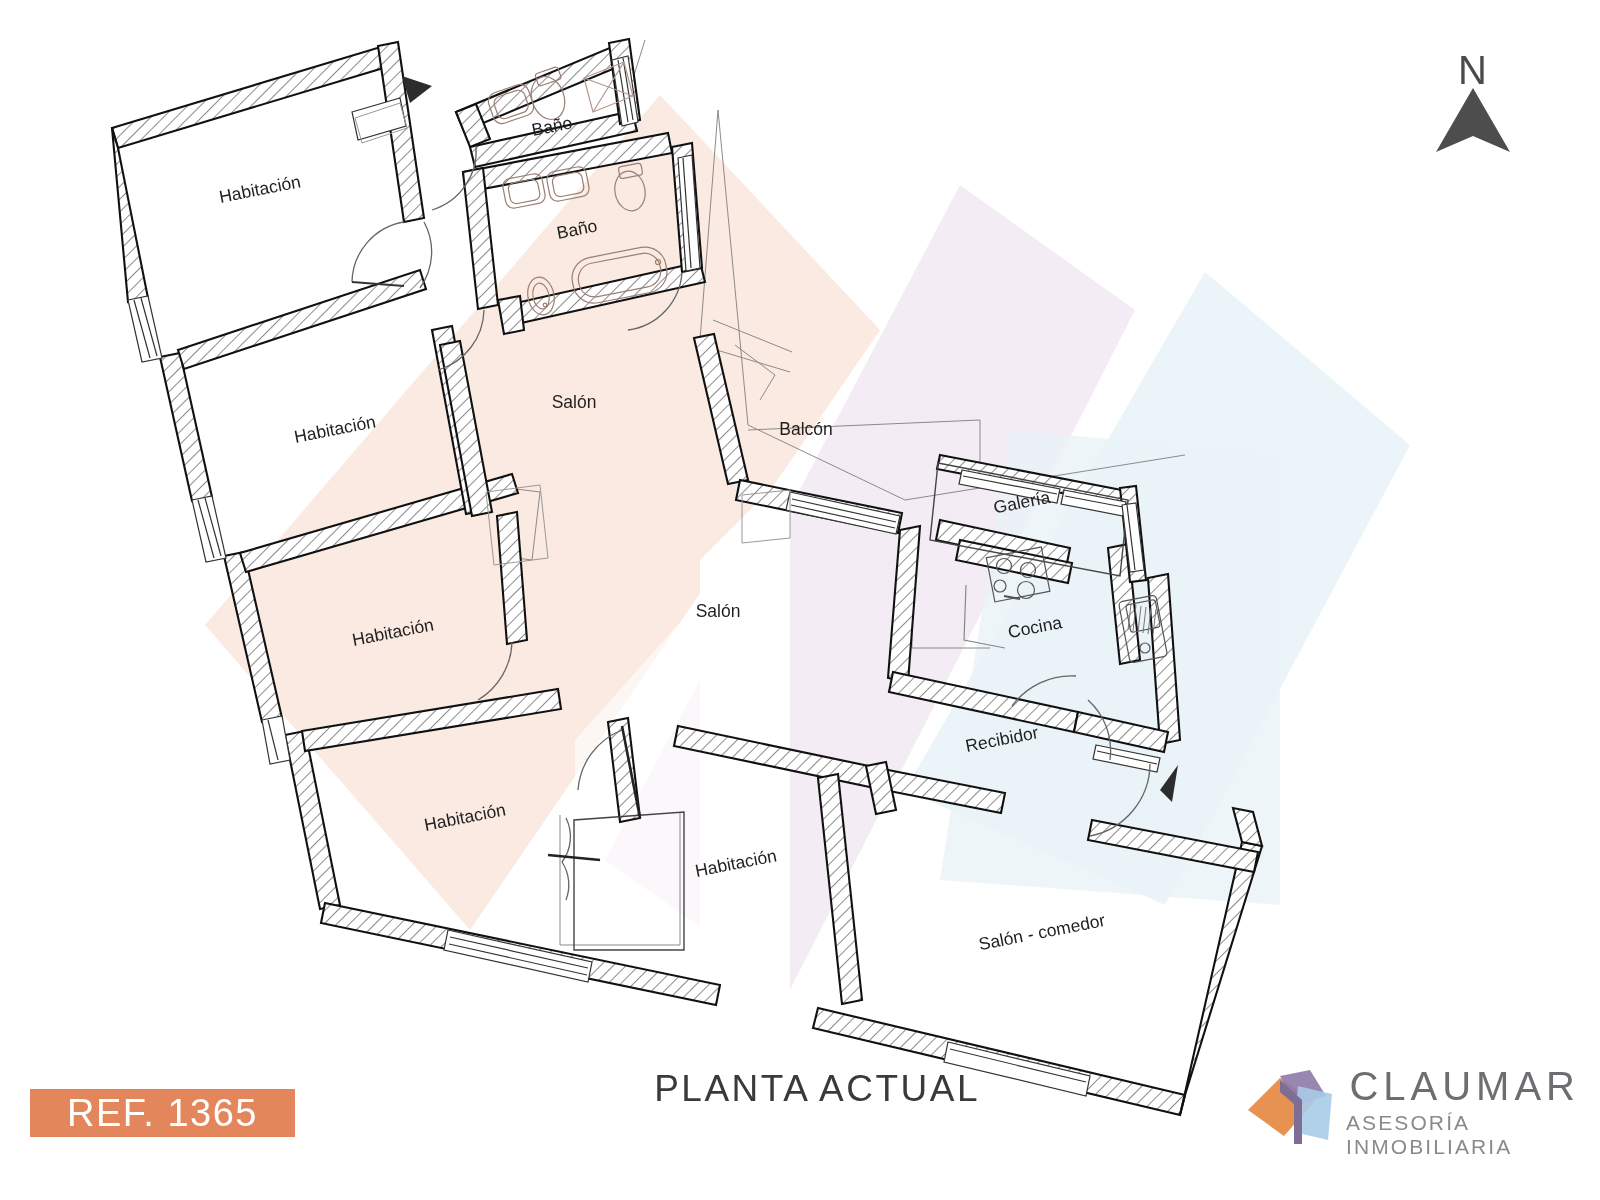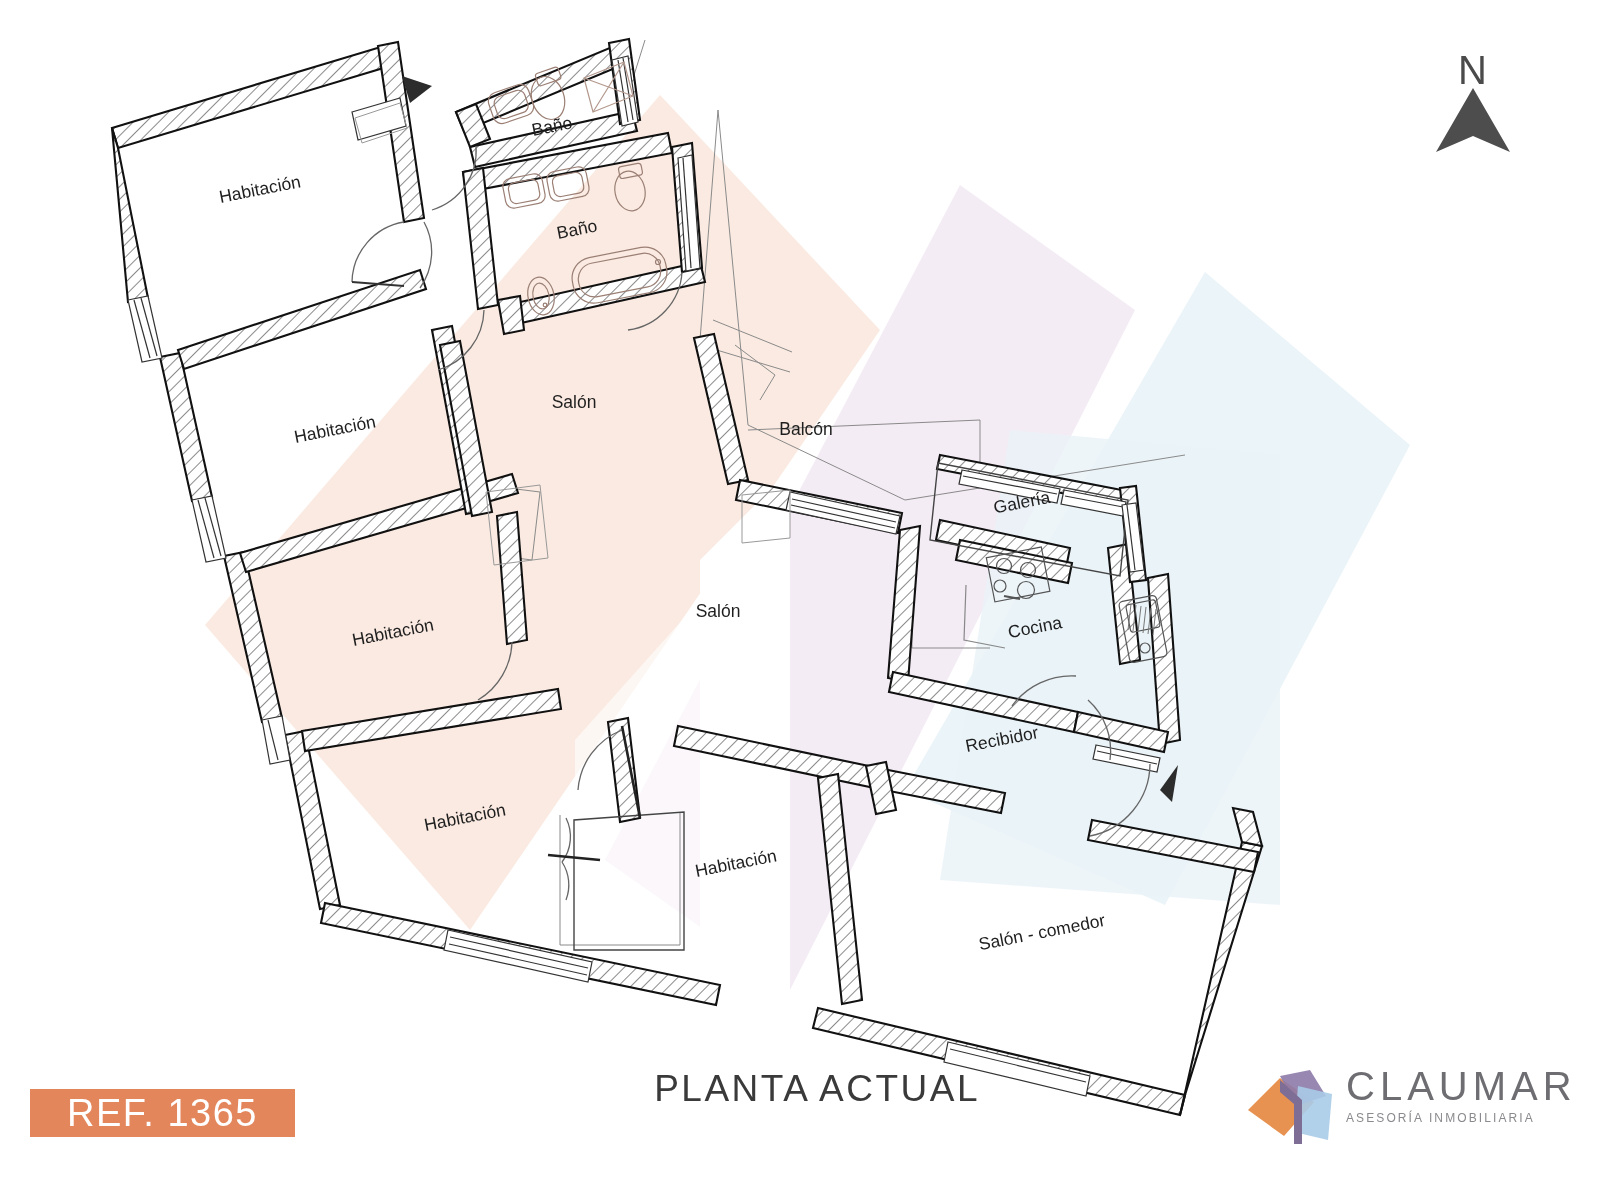--- a/index.html
+++ b/index.html
@@ -12,21 +12,21 @@
     display:flex;align-items:center;justify-content:center;
     color:#ffffff;font-size:38px;letter-spacing:1.5px;font-weight:400;
   }
   .title{
     position:absolute;left:560px;top:1068px;width:420px;
     text-align:right;font-size:37px;letter-spacing:2.5px;color:#3a3a3a;
   }
   .logo-wrap{position:absolute;left:1240px;top:1060px;width:340px;height:110px;}
   .logo-text{position:absolute;left:106px;top:6px;}
   .logo-name{font-size:40px;letter-spacing:5px;color:#6e6e72;line-height:1;text-align:right;}
-  .logo-sub{font-size:12px;letter-spacing:2.1px;color:#8a8a8e;margin-top:5px;}
+  .logo-sub{font-size:21px;letter-spacing:2.1px;color:#8a8a8e;margin-top:5px;}
   .north-wrap{position:absolute;left:1418px;top:48px;width:110px;height:125px;}
   .north-letter{position:absolute;left:40px;top:0px;font-size:40px;color:#4b4b4b;}
 </style>
 </head>
 <body>
 
 <svg id="plan" viewBox="0 0 1600 1200" xmlns="http://www.w3.org/2000/svg">
   <defs>
     <pattern id="hatch" width="9" height="9" patternTransform="rotate(45)" patternUnits="userSpaceOnUse">
       <rect width="9" height="9" fill="#ffffff"></rect>

